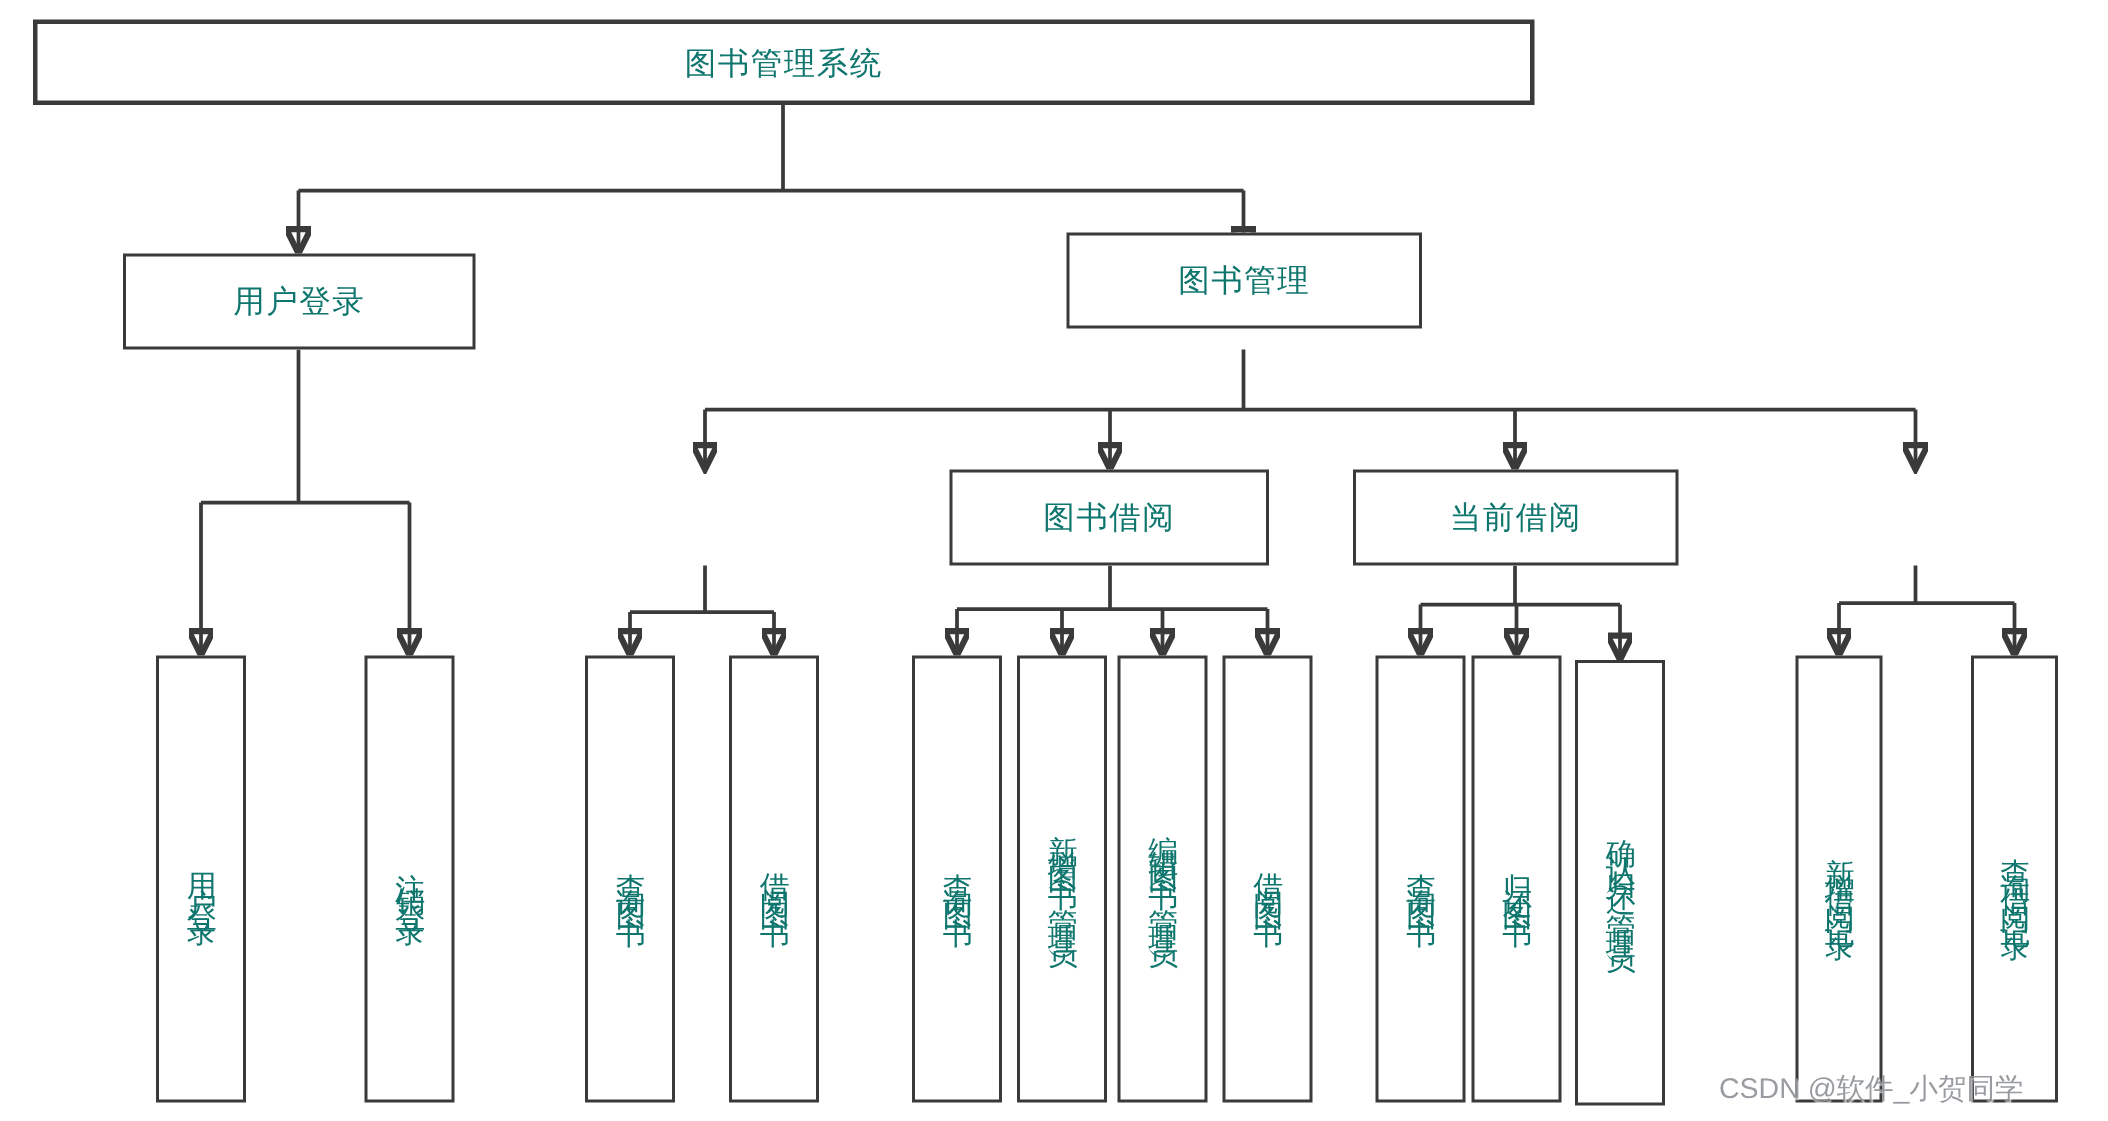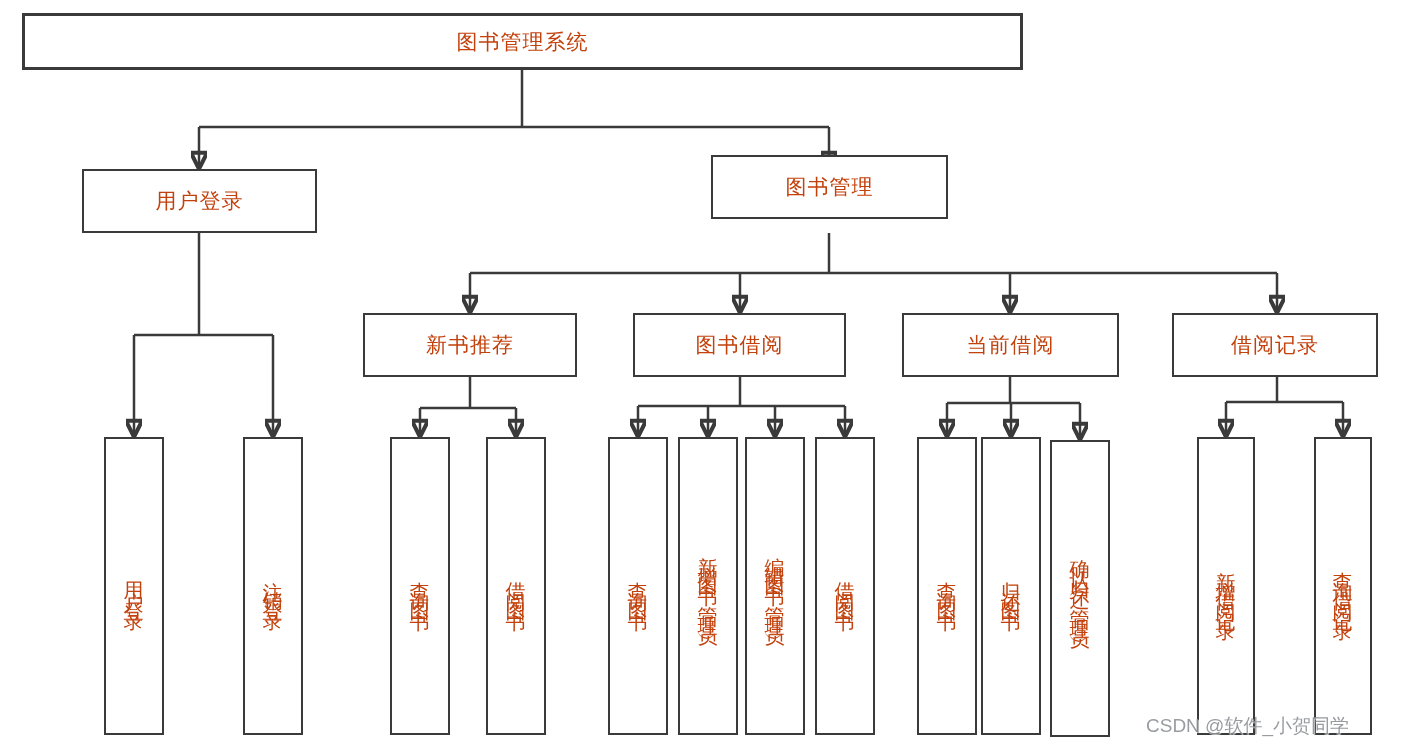--- a/index.html
+++ b/index.html
@@ -14,21 +14,21 @@
   svg.connectors path{stroke:#3a3a3a;stroke-width:2.5;fill:none;}
   .box{
     position:absolute;
     background:#ffffff;
     border:2.5px solid #3a3a3a;
     box-sizing:border-box;
     display:flex;align-items:center;justify-content:center;
     z-index:2;
   }
   .box.root{border-width:3px;}
-  .label{color:#c2410c;}
+  .label{color:#0f766e;}
   .h .label{
     font-size:21px;
     letter-spacing:1px;
     white-space:nowrap;
   }
   .v .label{
     writing-mode:vertical-rl;
     text-orientation:mixed;
     font-size:20px;
     letter-spacing:10px;
@@ -118,31 +118,25 @@
     <span class="label">图书管理系统</span>
   </div>
 
   <div class="box h" style="left:82px;top:169px;width:235px;height:64px">
     <span class="label">用户登录</span>
   </div>
   <div class="box h" style="left:711px;top:155px;width:237px;height:64px">
     <span class="label">图书管理</span>
   </div>
 
-  <div class="box h" style="left:363px;top:313px;width:214px;height:64px">
-    <span class="label">新书推荐</span>
-  </div>
   <div class="box h" style="left:902px;top:313px;width:217px;height:64px">
     <span class="label">当前借阅</span>
   </div>
   <div class="box h" style="left:633px;top:313px;width:213px;height:64px">
     <span class="label">图书借阅</span>
-  </div>
-  <div class="box h" style="left:1172px;top:313px;width:206px;height:64px">
-    <span class="label">借阅记录</span>
   </div>
 
   <div class="box v" style="left:104px;top:437px;width:60px;height:298px">
     <span class="label">用户登录</span>
   </div>
   <div class="box v" style="left:243px;top:437px;width:60px;height:298px">
     <span class="label">注销登录</span>
   </div>
 
   <div class="box v" style="left:390px;top:437px;width:60px;height:298px">

